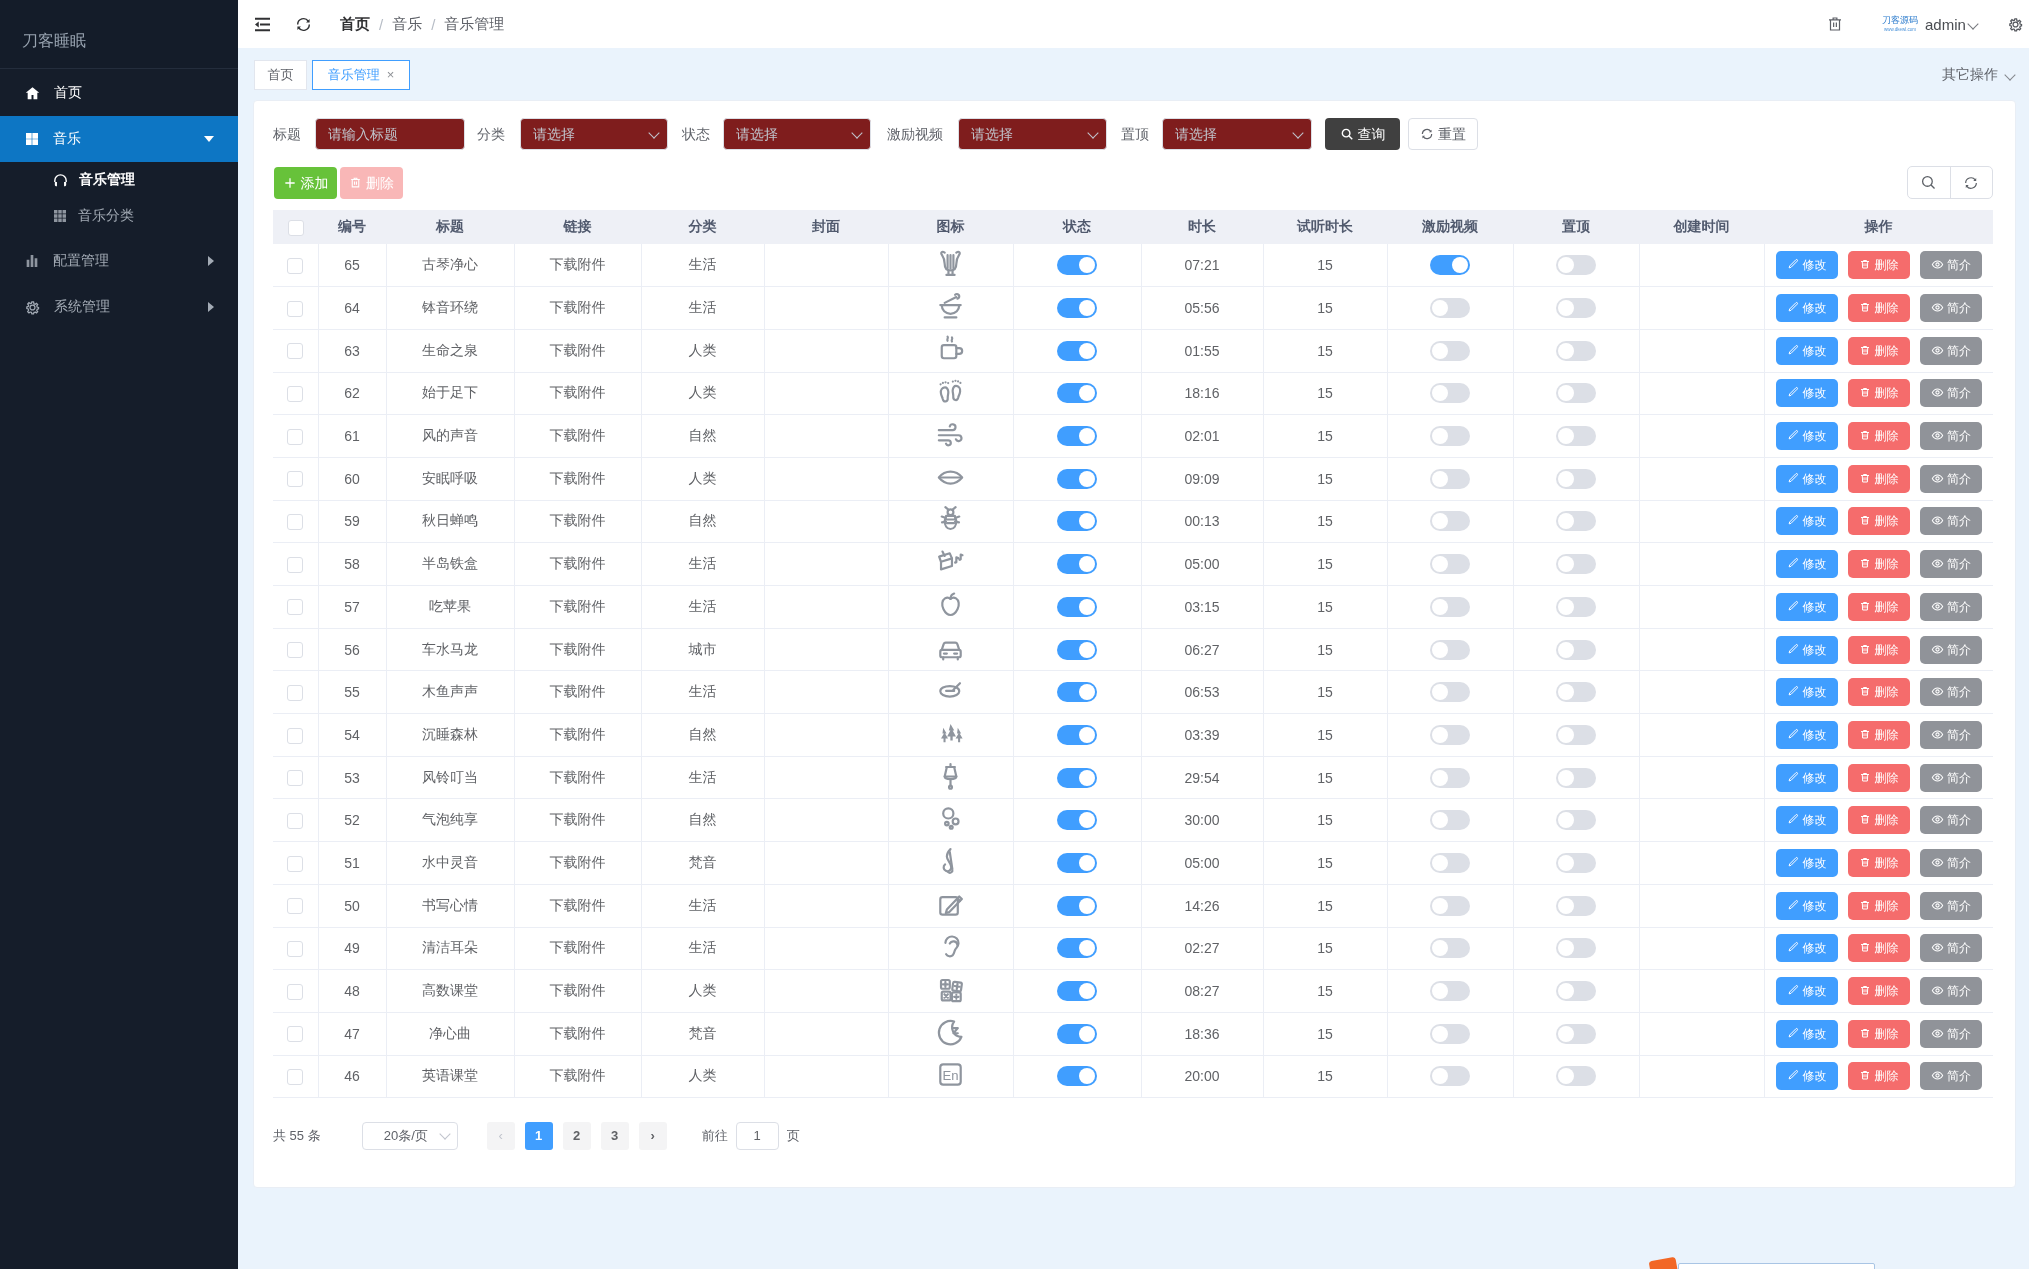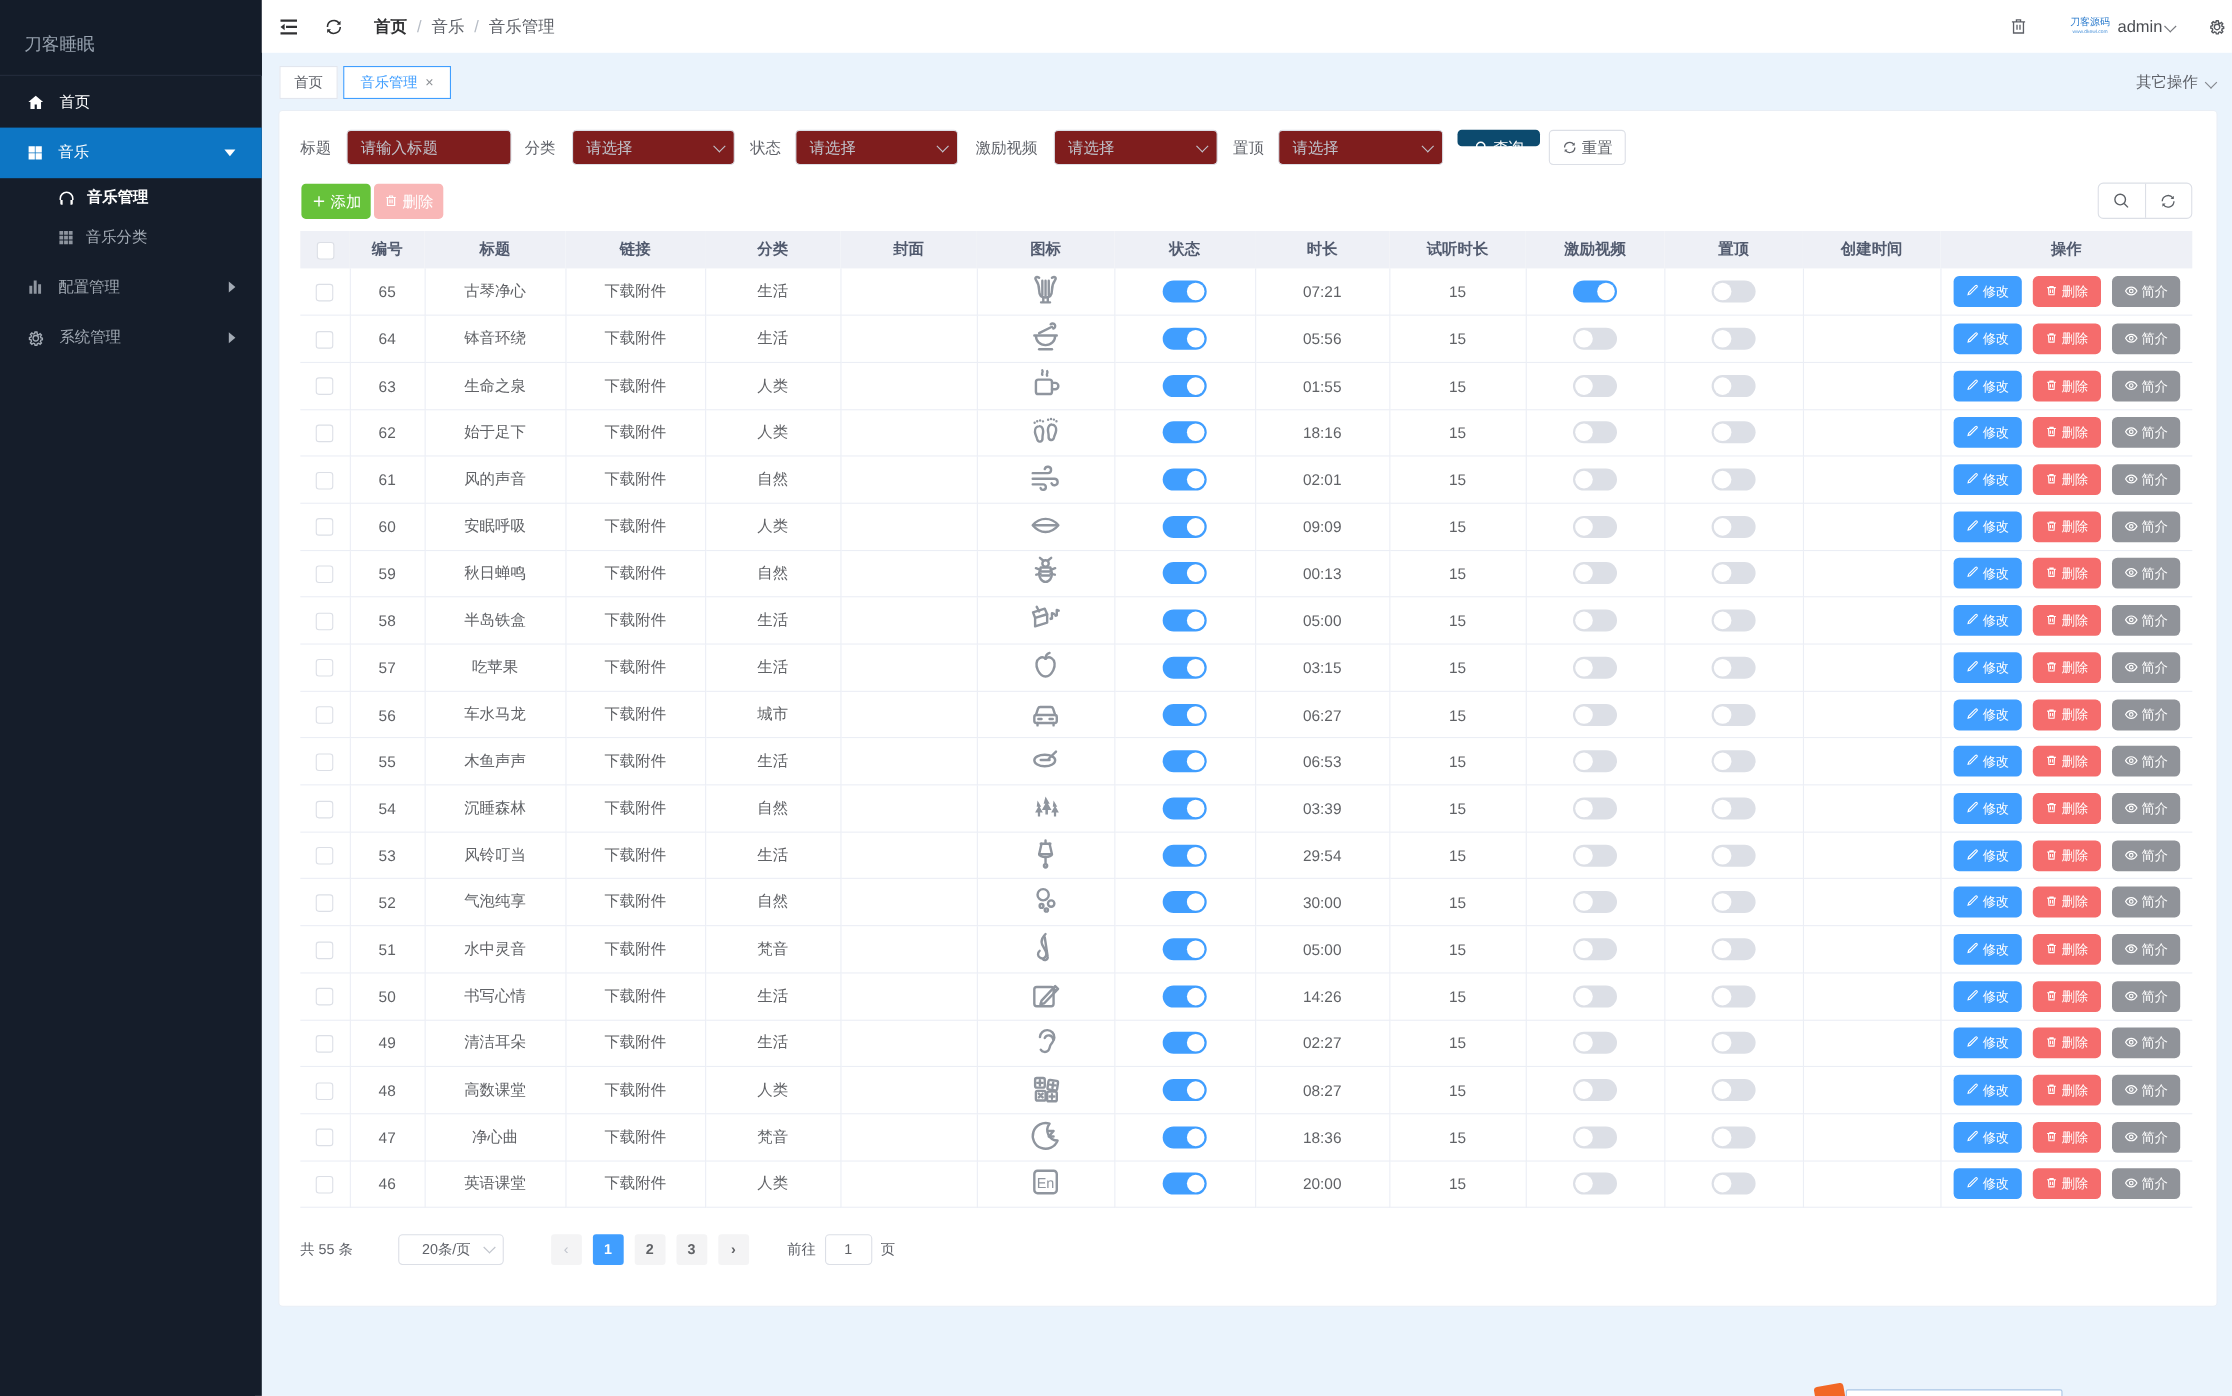--- a/index.html
+++ b/index.html
@@ -33,21 +33,21 @@
 .tab2 .x{color:#8d9095;margin-left:7px;font-size:13px}
 .moreops{position:absolute;left:1942px;top:60px;height:30px;display:flex;align-items:center;color:#5f6269;font-size:14px}
 
 .card{position:absolute;left:253px;top:100px;width:1763px;height:1088px;background:#fff;border:1px solid #e9eef5;border-radius:4px}
 
 .f-lab{position:absolute;top:118px;height:32px;line-height:32px;color:#5f6269}
 .f-inp{position:absolute;top:118px;height:32px;border:1px solid #dcdfe6;border-radius:4px;background:#7f1d1d;line-height:30px;padding-left:12px;color:#c0c4cc}
 .f-inp .vv{position:absolute;right:9px;top:0;line-height:30px}
 .chev{display:inline-block;width:8px;height:8px;border-right:1.3px solid #c0c4cc;border-bottom:1.3px solid #c0c4cc;transform:rotate(45deg);vertical-align:2px}
 .btn{display:inline-block;text-align:center;border-radius:4px;color:#fff;cursor:default}
-.q-btn{position:absolute;left:1325px;top:118px;width:75px;height:15px;line-height:32px;background:#0c4a6e}
+.q-btn{position:absolute;left:1325px;top:118px;width:75px;height:32px;line-height:32px;background:#404040}
 .r-btn{position:absolute;left:1408px;top:118px;width:70px;height:32px;line-height:30px;background:#fff;border:1px solid #dcdfe6;color:#5f6269}
 .add-btn{position:absolute;left:274px;top:167px;width:63px;height:32px;line-height:32px;background:#67c23a;font-size:14px}
 .del-btn{position:absolute;left:340px;top:167px;width:63px;height:32px;line-height:32px;background:#f9b7b7;font-size:14px}
 .tool-r{position:absolute;left:1907px;top:166px;width:86px;height:33px;border:1px solid #dcdfe6;border-radius:5px;display:flex}
 .tool-r .half{flex:1;display:flex;align-items:center;justify-content:center}
 .tool-r .half+.half{border-left:1px solid #dcdfe6}
 
 table{position:absolute;left:273px;top:210px;width:1720px;border-collapse:collapse;table-layout:fixed}
 th{height:34px;background:#eef0f6;font-size:14px;color:#515a6e;font-weight:bold;text-align:center}
 td{height:42.7px;border-bottom:1px solid #ebeef5;border-right:1px solid #ebeef5;text-align:center;font-size:14px;color:#606266;overflow:hidden}
@@ -59,21 +59,21 @@
 .sw i{position:absolute;left:2px;top:2px;width:16px;height:16px;border-radius:50%;background:#fff}
 .sw.on{background:#409eff}
 .sw.on i{left:auto;right:2px}
 .ops .btn{width:62px;height:28px;line-height:28px;font-size:12px;margin:0 5px;border-radius:5px}
 .b-edit{background:#409eff}
 .b-del{background:#f56c6c}
 .b-info{background:#909399}
 
 .pag{position:absolute;left:273px;top:1122px;height:28px;display:flex;align-items:center;font-size:13px;color:#5f6269}
 .pag .total{margin-right:41px}
-.psel{width:96px;height:28px;border:1px solid #dcdfe6;border-radius:4px;line-height:26px;padding-left:21px;position:relative;margin-right:38px}
+.psel{width:96px;height:28px;border:1px solid #dcdfe6;border-radius:4px;line-height:26px;padding-left:21px;position:relative;margin-right:24px}
 .psel .vv{position:absolute;right:8px;top:0;line-height:26px}
 .pbtn{min-width:28px;height:28px;line-height:28px;background:#f4f4f5;border-radius:3px;text-align:center;margin:0 5px;font-weight:bold;color:#606266;font-size:13px}
 .pbtn.act{background:#409eff;color:#fff}
 .jump{margin-left:30px}
 .jinp{display:inline-block;width:43px;height:28px;border:1px solid #dcdfe6;border-radius:4px;line-height:26px;text-align:center;margin:0 8px;color:#606266;vertical-align:middle}
 </style>
 </head>
 <body>
 <div class="sidebar">
   <div class="logo">刀客睡眠</div>

